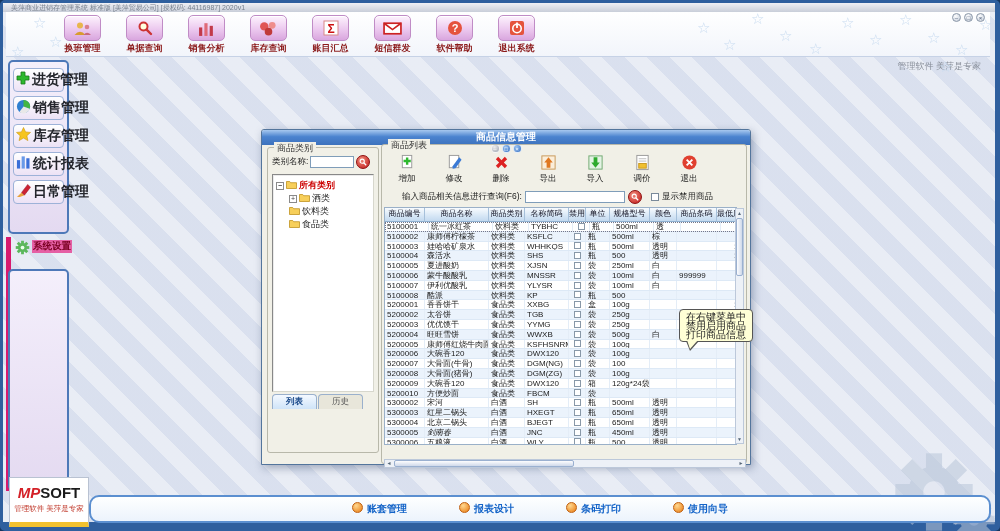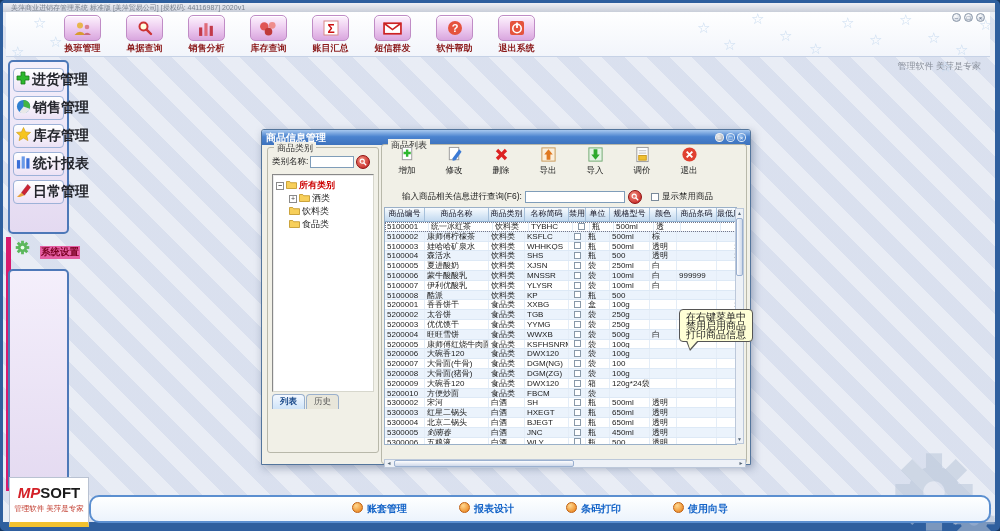--- a/index.html
+++ b/index.html
@@ -30,21 +30,21 @@
   
   .side-panel{position:absolute;left:5px;width:61px;border:2px solid #4d78b8;border-radius:5px;
               background:linear-gradient(#f4effb,#e4daf1);box-sizing:border-box;z-index:2}
   .sp-top{top:57px;height:174px;padding-top:2px}
   .sp-bottom{top:266px;height:222px}
   .side-btn{height:24px;margin:4px 3px 0 3px;border:1px solid #9db2d8;border-radius:4px;
             background:linear-gradient(#ffffff,#ece2f5);display:flex;align-items:center;gap:2px;
             padding-left:2px;cursor:pointer;box-sizing:border-box}
   .side-btn span.lbl{font-size:14px;font-weight:bold;color:#24262c;white-space:nowrap}
   .magenta-strip{position:absolute;left:3px;top:234px;width:5px;height:254px;background:#d81a6e;z-index:2}
-  .settings-row{position:absolute;left:12px;top:237px;display:flex;align-items:flex-end;gap:10px;cursor:pointer;z-index:3}
+  .settings-row{position:absolute;left:12px;top:237px;display:flex;align-items:flex-start;gap:2px;cursor:pointer;z-index:3}
   .settings-row .lbl{font-size:9.5px;font-weight:bold;color:#7a0022;background:#e55fa4;padding:0 1px;white-space:nowrap}
   
   .logo-box{position:absolute;left:6px;top:474px;width:80px;height:50px;background:#fff;
             border:1px solid #b9c2d2;border-bottom:5px solid #f2c12e;box-sizing:border-box;z-index:3;text-align:center}
   .logo-brand{font-size:15px;font-weight:bold;letter-spacing:0;margin-top:7px;line-height:16px}
   .logo-brand .mp{color:#d42027;font-style:italic}
   .logo-brand .soft{color:#1b1b1b}
   .logo-tag{font-size:7.5px;color:#c0392b;margin-top:3px;white-space:nowrap}
   
   .footer{position:absolute;left:86px;top:492px;width:902px;height:28px;z-index:2;
@@ -53,21 +53,21 @@
   .f-link{display:flex;align-items:flex-start;gap:4px;cursor:pointer}
   .f-link .txt{font-size:10px;font-weight:bold;color:#1464c8}
   .bullet{width:9px;height:9px;border-radius:50%;border:1px solid #c06010;
           background:radial-gradient(circle at 35% 30%,#ffd890,#e87a10)}
   .gear-deco{position:absolute;z-index:1;opacity:.55}
   
   .dialog{position:absolute;left:258px;top:126px;width:488px;height:334px;z-index:10;
           background:#f1f0e7;border:1px solid #53759c;border-radius:3px 3px 0 0;
           box-shadow:2px 3px 8px rgba(20,40,80,.35)}
   .dlg-title{height:15px;border-radius:2px 2px 0 0;display:flex;align-items:center;padding:0 4px;
-             background:linear-gradient(#a7c8ef,#4a83cf 45%,#3d72bd);}
+             background:linear-gradient(#a7c8ef,#4a83cf 45%,#3d72bd);flex-direction:column;}
   .dlg-title .t{font-size:10px;font-weight:bold;color:#fff;flex:1}
   .dlg-dots{display:flex;gap:2px}
   .dlg-dots .d{width:9px;height:9px;border-radius:50%;border:1px solid rgba(255,255,255,.8);
                font-size:6px;line-height:8px;text-align:center;color:#fff;box-sizing:border-box}
   .d-min{background:radial-gradient(circle at 35% 30%,#eee,#9aa2ae)}
   .d-max{background:radial-gradient(circle at 35% 30%,#9cc4f2,#2f6cc0)}
   .d-cls{background:radial-gradient(circle at 35% 30%,#9cc4f2,#2f6cc0)}
   .groupbox{position:absolute;border:1px solid #b8b8aa;border-radius:3px}
   .gb-label{position:absolute;top:-6px;left:6px;background:#f1f0e7;padding:0 3px;font-size:9px;color:#333}
   .gb-cat{left:5px;top:17px;width:110px;height:304px}
@@ -81,26 +81,26 @@
           display:flex;align-items:center;justify-content:center;cursor:pointer}
   .tree{position:absolute;left:4px;top:26px;width:100px;height:216px;background:#fff;
         border:1px solid #888;border-right-color:#d7d7cd;border-bottom-color:#d7d7cd;
         box-shadow:inset 1px 1px 0 rgba(0,0,0,.08);overflow:hidden;font-size:9px}
   .tnode{display:flex;align-items:center;gap:2px;height:13px;white-space:nowrap;cursor:pointer}
   .tnode.root{margin:4px 0 0 3px;color:#cc0000;font-weight:bold}
   .tnode.child{margin-left:16px;color:#222}
   .expander{width:8px;height:8px;border:1px solid #8a8a8a;background:#fff;font-size:7px;line-height:6px;
             text-align:center;color:#444;box-sizing:border-box;flex:0 0 auto}
   .tabs{position:absolute;left:4px;top:246px;display:flex;gap:1px}
-  .tab{font-size:8.5px;padding:1px 7px 1px;border:1px solid #9ab0cc;border-bottom:none;
+  .tab{font-size:8.5px;padding:1px 13px 1px;border:1px solid #9ab0cc;border-bottom:none;
        border-radius:4px 4px 0 0;background:#e8e6da;color:#555;cursor:pointer}
   .tab.active{background:linear-gradient(#f4f9ff,#cfe4f8);color:#1a4a8a;font-weight:bold}
   .hint{position:absolute;left:3px;top:262px;width:103px;font-size:8px;line-height:9.5px;color:#e02020}
   
-  .dtb{position:absolute;left:6px;top:0;display:flex;gap:9px}
+  .dtb{position:absolute;left:6px;top:8px;display:flex;gap:9px}
   .dtb-btn{width:38px;text-align:center;cursor:pointer}
   .dtb-ic{height:19px;display:flex;align-items:center;justify-content:center}
   .dtb-lb{font-size:8.5px;color:#222;margin-top:1px}
   .search-row{position:absolute;left:4px;top:45px;width:356px;display:flex;align-items:center;gap:3px}
   .search-row .lb{font-size:8.5px;color:#222;white-space:nowrap;margin-left:16px}
   .chk{width:8px;height:8px;border:1px solid #7a8a9a;background:#fff;box-sizing:border-box;flex:0 0 auto}
   .chk-lb{font-size:8.5px;color:#222;white-space:nowrap}
   .tablewrap{position:absolute;left:2px;top:62px;width:353px;height:238px;overflow:hidden;
              border:1px solid #9ab0c8;background:#fff;box-sizing:border-box}
   .thead{display:flex;height:14px}

